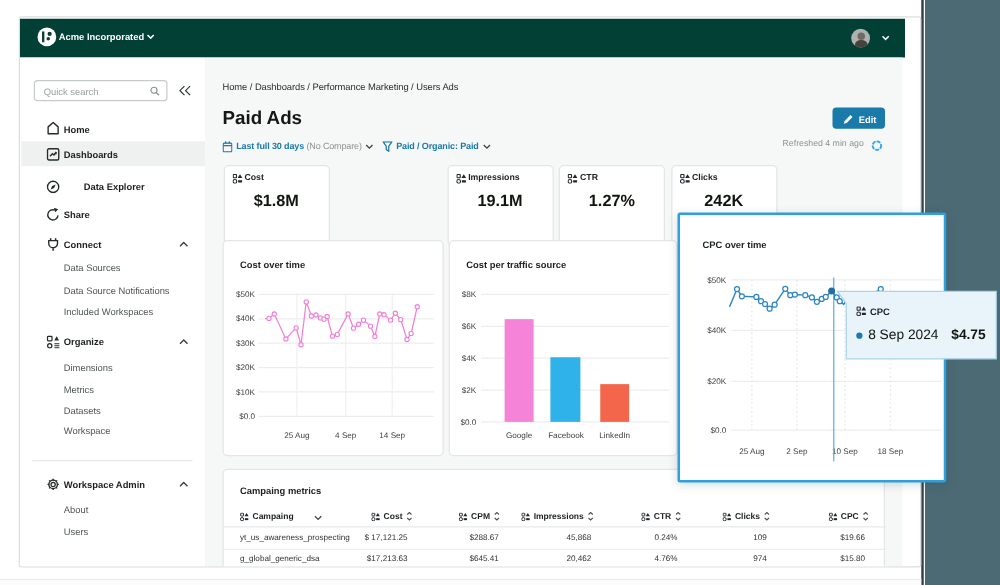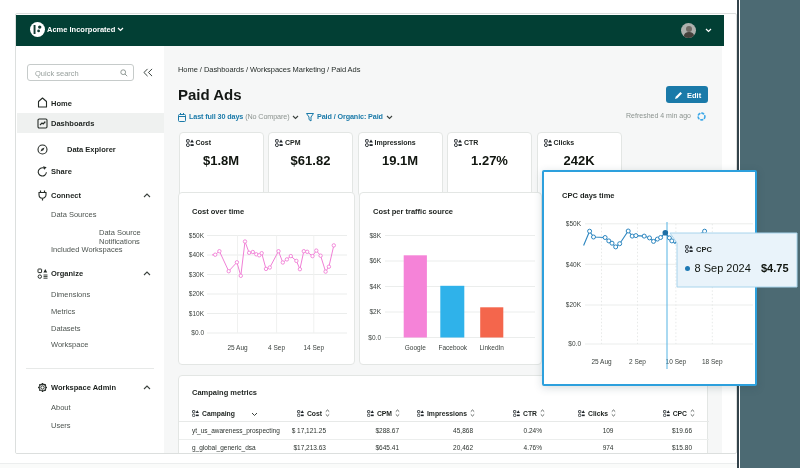--- a/index.html
+++ b/index.html
@@ -91,21 +91,21 @@
     <svg class="abs" style="left:21px;top:143.5px;" width="11" height="11" viewBox="0 0 11 11">
           <path d="M3.5 0.5v2M7.5 0.5v2" stroke="#252b27" stroke-width="1.2"></path>
           <path d="M2 2.5h7v2.2a3.5 3.5 0 0 1-7 0z" stroke="#252b27" stroke-width="1.1" fill="none"></path>
           <path d="M5.5 8.5v2" stroke="#252b27" stroke-width="1.2"></path>
         </svg>
     <div class="abs mlab" style="left:35px;top:145px;">Connect</div>
     <svg class="abs" style="left:127px;top:146.5px;" width="8" height="5" viewBox="0 0 8 5">
           <path d="M1 4l3-3 3 3" stroke="#3c433f" stroke-width="1.1" fill="none"></path>
         </svg>
     <div class="abs msub" style="left:35px;top:164px;">Data Sources</div>
-    <div class="abs msub" style="left:35px;top:182px;margin-left:48px;">Data Source Notifications</div>
+    <div class="abs msub" style="left:35px;top:182px;">Data Source Notifications</div>
     <div class="abs msub" style="left:35px;top:199px;">Included Workspaces</div>
 
     <svg class="abs" style="left:21px;top:221.5px;" width="11" height="11" viewBox="0 0 11 11">
           <rect x="1" y="1" width="3.6" height="3.6" rx="0.6" stroke="#252b27" stroke-width="1" fill="none"></rect>
           <path d="M8.3 1l1.9 3.4H6.4z" fill="#252b27"></path>
           <circle cx="2.8" cy="8.6" r="1.7" stroke="#252b27" stroke-width="1" fill="none"></circle>
           <path d="M6.5 7h4M6.5 8.6h4M6.5 10.2h4" stroke="#252b27" stroke-width="0.9"></path>
         </svg>
     <div class="abs mlab" style="left:35px;top:223px;">Organize</div>
     <svg class="abs" style="left:127px;top:224.5px;" width="8" height="5" viewBox="0 0 8 5">
@@ -123,21 +123,21 @@
           <circle cx="5.5" cy="5.5" r="3.4" stroke="#252b27" stroke-width="1.1" fill="none"></circle>
         </svg>
     <div class="abs mlab" style="left:35px;top:337px;">Workspace Admin</div>
     <svg class="abs" style="left:127px;top:338.5px;" width="8" height="5" viewBox="0 0 8 5">
           <path d="M1 4l3-3 3 3" stroke="#3c433f" stroke-width="1.1" fill="none"></path>
         </svg>
     <div class="abs msub" style="left:35px;top:357px;">About</div>
     <div class="abs msub" style="left:35px;top:375px;">Users</div>
   </div>
 
-  <div class="abs" style="left:162px;top:51px;font-size:7.5px;letter-spacing:-.05px;color:#272e2b;">Home / Dashboards / Workspaces Marketing / Paid Ads</div>
+  <div class="abs" style="left:162px;top:51px;font-size:7.5px;letter-spacing:-.05px;color:#272e2b;">Home / Dashboards / Performance Marketing / Users Ads</div>
   <div class="abs" style="left:162px;top:72px;font-size:15px;font-weight:700;color:#141815;">Paid Ads</div>
 
   <div class="abs" style="left:650px;top:72px;width:42px;height:17px;background:#1a7aa9;border-radius:3px;">
     <svg class="abs" style="left:8px;top:4.5px;" width="9" height="9" viewBox="0 0 9 9">
           <path d="M1 8l.7-2.3L6.4 1l1.6 1.6-4.7 4.7z" fill="#fff"></path>
         </svg>
     <div class="abs" style="left:21px;top:4.5px;font-size:7.5px;font-weight:700;color:#fff;">Edit</div>
   </div>
 
   <div class="abs" style="left:540px;top:97.5px;width:135px;text-align:right;font-size:7px;color:#8b938f;">Refreshed 4 min ago</div>
@@ -172,27 +172,20 @@
             <rect x="4.5" y="5.2" width="3.2" height="1.8" fill="#20262b"></rect>
           </g>
         </defs>
       </svg>
   <div class="kcard" style="left:162.5px;">
         <svg class="kicon" width="8" height="8" viewBox="0 0 8 8">
           <use href="#micon"></use>
         </svg>
         <div class="klab">Cost</div>
         <div class="kval">$1.8M</div>
-      </div>
-  <div class="kcard" style="left:252px;">
-        <svg class="kicon" width="8" height="8" viewBox="0 0 8 8">
-          <use href="#micon"></use>
-        </svg>
-        <div class="klab">CPM</div>
-        <div class="kval">$61.82</div>
       </div>
   <div class="kcard" style="left:341.5px;">
         <svg class="kicon" width="8" height="8" viewBox="0 0 8 8">
           <use href="#micon"></use>
         </svg>
         <div class="klab">Impressions</div>
         <div class="kval">19.1M</div>
       </div>
   <div class="kcard" style="left:431px;">
         <svg class="kicon" width="8" height="8" viewBox="0 0 8 8">
@@ -370,21 +363,21 @@
     <div class="td tdr" style="right:164.5px;top:68px;">4.76%</div>
     <div class="td tdr" style="right:93px;top:68px;">974</div>
     <div class="td tdr" style="right:14.5px;top:68px;">$15.80</div>
   </div>
 
 </div>
 
 <div class="abs" style="left:0;top:463px;width:737px;height:5px;background:#fafbfa;border-top:1px solid #eceeee;"></div>
 
 <div class="abs" style="left:542px;top:170px;width:215px;height:216px;background:#fff;border:2px solid #2da0dd;border-radius:2px;box-sizing:border-box;z-index:5;box-shadow:0 2px 8px rgba(30,60,80,.18);">
-  <div class="ctitle" style="left:18px;top:19px;">CPC days time</div>
+  <div class="ctitle" style="left:18px;top:19px;">CPC over time</div>
   <svg class="abs" style="left:0;top:0;" width="211" height="212" viewBox="0 0 211 212">
     <g stroke="#ebedec" stroke-width="1">
       <path d="M41 51.8H209M41 92.3H209M41 133H209M41 172H209"></path>
     </g>
     <g stroke="#e7e9e8" stroke-width="1" stroke-dasharray="1.5 2">
       <path d="M57.5 51.8V172M93.5 51.8V172M131.9 51.8V172M168.3 51.8V172"></path>
     </g>
     <g font-size="6.5" fill="#3a403d" text-anchor="end">
       <text x="37" y="54">$50K</text>
           <text x="37" y="94.5">$40K</text>

